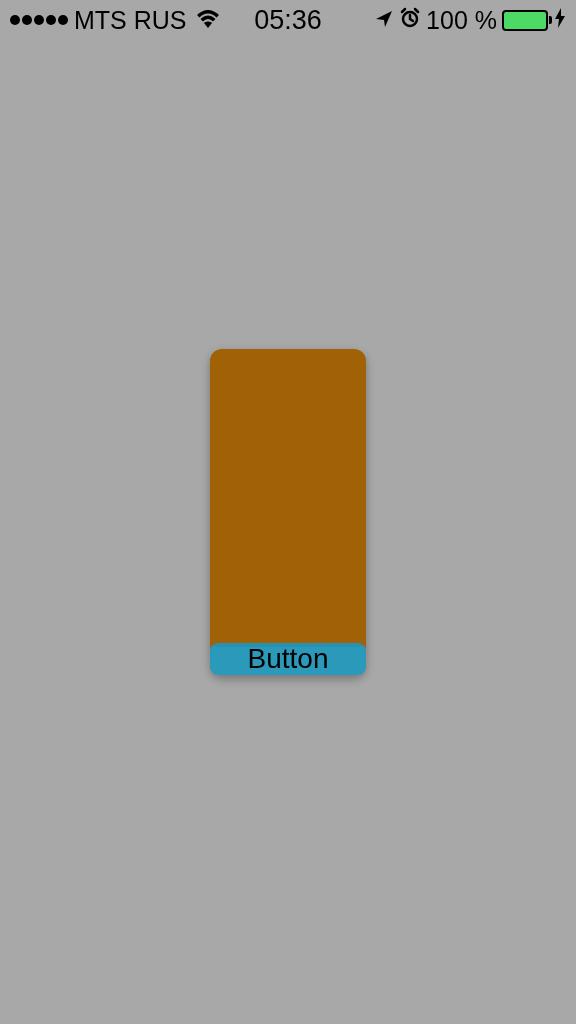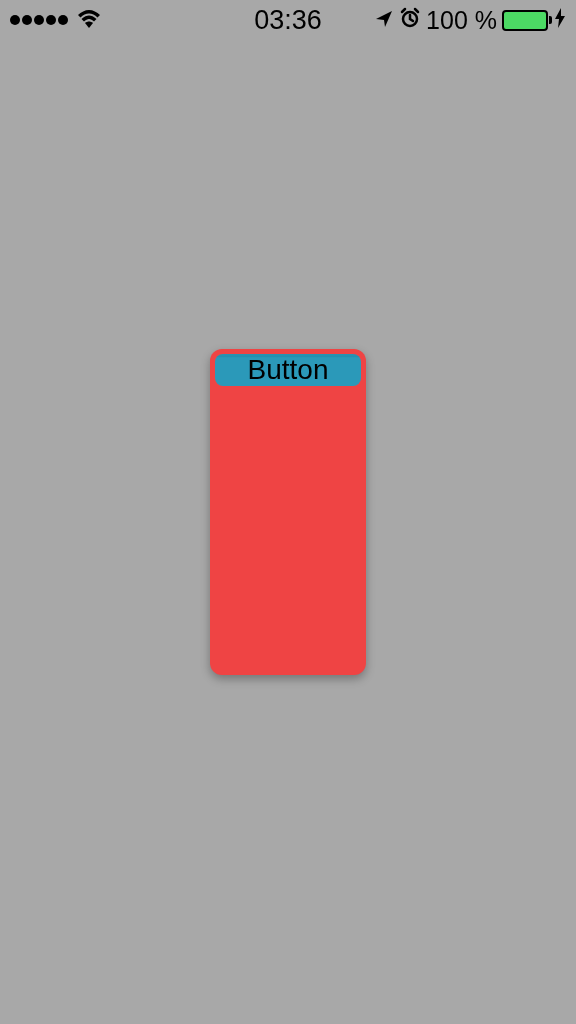--- a/index.html
+++ b/index.html
@@ -86,26 +86,25 @@
       right: 0;
       bottom: 0;
       display: flex;
       align-items: center;
       justify-content: center;
       gap: 150px;
     }
     .card {
       width: 156px;
       height: 326px;
-      background: #ef4444;
+      background: #a16207;
       border-radius: 12px;
-      padding: 5px;
       box-shadow: 0 4px 10px rgba(0,0,0,0.3);
       display: flex;
-      align-items: flex-start;
+      align-items: flex-end;
     }
     .card-inner {
       flex: 1;
       background: linear-gradient(to bottom, #2993b3 0%, #2590b0 8%, #2b99b9 12%, #2b99b9 100%);
       border-radius: 8px;
       display: flex;
       align-items: center;
       justify-content: center;
     }
     .card-label {
@@ -122,29 +121,30 @@
 
 <div class="status-bar">
   <div class="status-left">
     <div class="signal-dots">
       <span></span>
         <span></span>
         <span></span>
         <span></span>
         <span></span>
     </div>
+    <span class="carrier">MTS RUS</span>
     <span class="wifi-icon">
       <svg width="26" height="20" viewBox="0 0 26 20">
         <path d="M13 19 L9 14 C10 13 12 12.5 13 12.5 C14 12.5 16 13 17 14 Z" fill="#000"></path>
         <path d="M5.5 10 C8 7.5 11 6.5 13 6.5 C15 6.5 18 7.5 20.5 10 L18 12.5 C16.5 11 14.5 10 13 10 C11.5 10 9.5 11 8 12.5 Z" fill="#000"></path>
         <path d="M2 6 C5 3 9 1 13 1 C17 1 21 3 24 6 L21.5 8.5 C19 6 16 4.5 13 4.5 C10 4.5 7 6 4.5 8.5 Z" fill="#000"></path>
       </svg>
     </span>
   </div>
-  <div class="status-center">03:36</div>
+  <div class="status-center">05:36</div>
   <div class="status-right">
     <span>
       <svg width="20" height="20" viewBox="0 0 20 20">
         <path d="M2 10 L18 2 L11 18 L10 11 Z" fill="#000"></path>
       </svg>
     </span>
     <span>
       <svg width="22" height="22" viewBox="0 0 22 22">
         <circle cx="11" cy="12" r="7" fill="none" stroke="#000" stroke-width="2.5"></circle>
         <path d="M11 8 L11 12 L14 14" stroke="#000" stroke-width="2.5" fill="none" stroke-linecap="round"></path>

